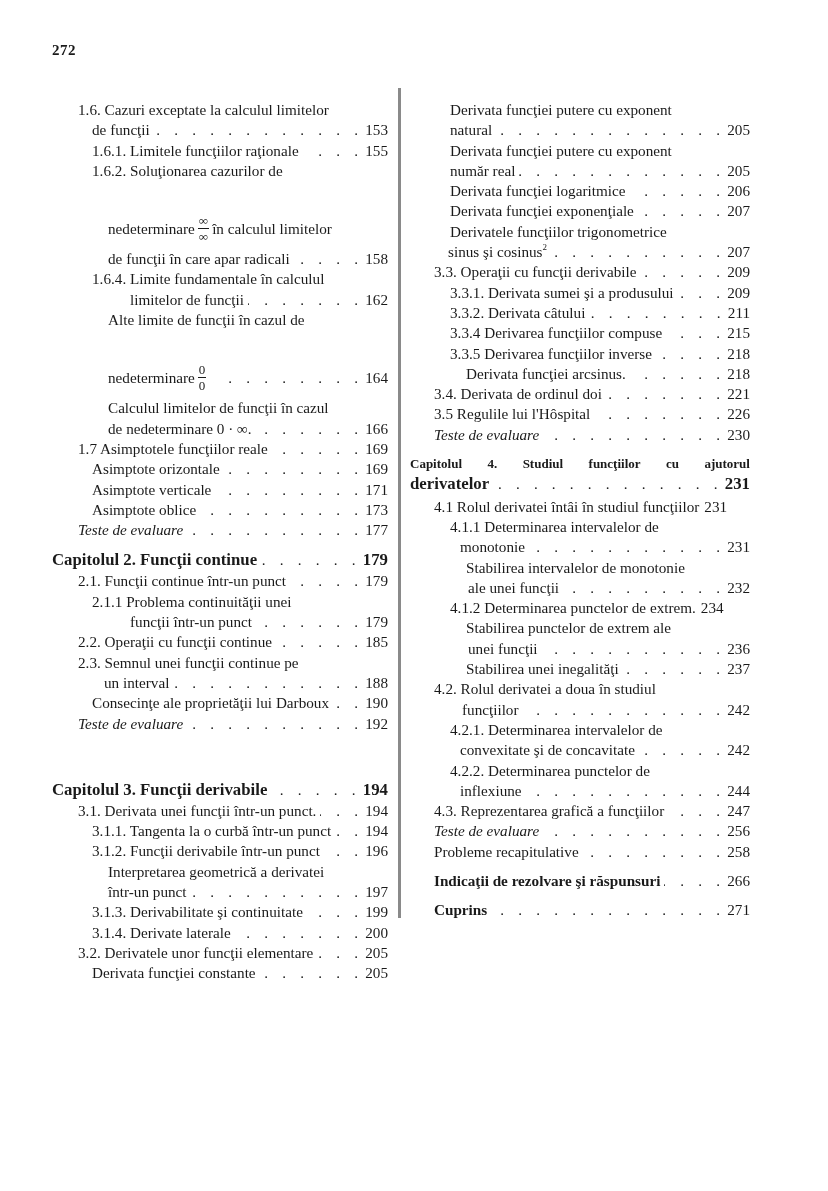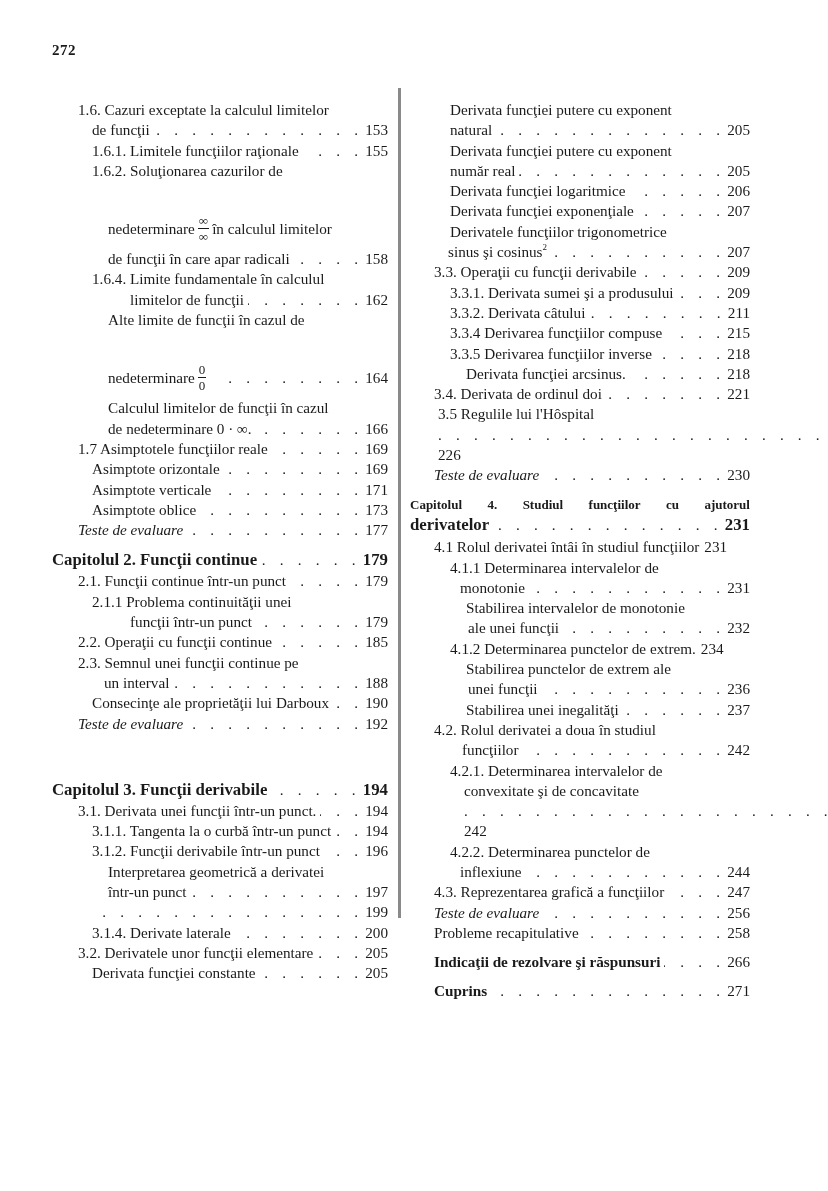--- a/index.html
+++ b/index.html
@@ -242,20 +242,21 @@
       <div class="entry">
         <div class="line1" style="padding-left: 56px;">Interpretarea geometrică a derivatei</div>
         <div class="row" style="padding-left: 56px;">
           <span class="txt">într-un punct</span>
           <span class="leader">. . . . . . . . . . . . . . . . . . . . . . . . . . . . . . . . . . . . . . . . . . . . . . . . . . . . . . . . . . . . </span>
           <span class="pg">197</span>
         </div>
       </div>
       <div class="entry">
         <div class="row" style="padding-left: 40px;">
+          <span class="txt">3.1.3. Derivabilitate şi continuitate</span>
           <span class="leader">. . . . . . . . . . . . . . . . . . . . . . . . . . . . . . . . . . . . . . . . . . . . . . . . . . . . . . . . . . . . </span>
           <span class="pg">199</span>
         </div>
       </div>
       <div class="entry">
         <div class="row" style="padding-left: 40px;">
           <span class="txt">3.1.4. Derivate laterale</span>
           <span class="leader">. . . . . . . . . . . . . . . . . . . . . . . . . . . . . . . . . . . . . . . . . . . . . . . . . . . . . . . . . . . . </span>
           <span class="pg">200</span>
         </div>
@@ -357,21 +358,21 @@
         </div>
       </div>
       <div class="entry">
         <div class="row" style="padding-left: 24px;">
           <span class="txt">3.4. Derivata de ordinul doi</span>
           <span class="leader">. . . . . . . . . . . . . . . . . . . . . . . . . . . . . . . . . . . . . . . . . . . . . . . . . . . . . . . . . . . . </span>
           <span class="pg">221</span>
         </div>
       </div>
       <div class="entry">
-        <div class="row" style="padding-left: 24px; flex-direction: column;">
+        <div class="row" style="padding-left: 24px;">
           <span class="txt">3.5 Regulile lui l'Hôspital</span>
           <span class="leader">. . . . . . . . . . . . . . . . . . . . . . . . . . . . . . . . . . . . . . . . . . . . . . . . . . . . . . . . . . . . </span>
           <span class="pg">226</span>
         </div>
       </div>
       <div class="entry">
         <div class="row" style="padding-left: 24px;">
           <span class="txt italic">Teste de evaluare</span>
           <span class="leader">. . . . . . . . . . . . . . . . . . . . . . . . . . . . . . . . . . . . . . . . . . . . . . . . . . . . . . . . . . . . </span>
           <span class="pg">230</span>
@@ -439,21 +440,21 @@
       <div class="entry">
         <div class="line1" style="padding-left: 24px;">4.2. Rolul derivatei a doua în studiul</div>
         <div class="row" style="padding-left: 52px;">
           <span class="txt">funcţiilor</span>
           <span class="leader">. . . . . . . . . . . . . . . . . . . . . . . . . . . . . . . . . . . . . . . . . . . . . . . . . . . . . . . . . . . . </span>
           <span class="pg">242</span>
         </div>
       </div>
       <div class="entry">
         <div class="line1" style="padding-left: 40px;">4.2.1. Determinarea intervalelor de</div>
-        <div class="row" style="padding-left: 50px; flex-direction: column;">
+        <div class="row" style="padding-left: 50px;">
           <span class="txt">convexitate şi de concavitate</span>
           <span class="leader">. . . . . . . . . . . . . . . . . . . . . . . . . . . . . . . . . . . . . . . . . . . . . . . . . . . . . . . . . . . . </span>
           <span class="pg">242</span>
         </div>
       </div>
       <div class="entry">
         <div class="line1" style="padding-left: 40px;">4.2.2. Determinarea punctelor de</div>
         <div class="row" style="padding-left: 50px;">
           <span class="txt">inflexiune</span>
           <span class="leader">. . . . . . . . . . . . . . . . . . . . . . . . . . . . . . . . . . . . . . . . . . . . . . . . . . . . . . . . . . . . </span>

